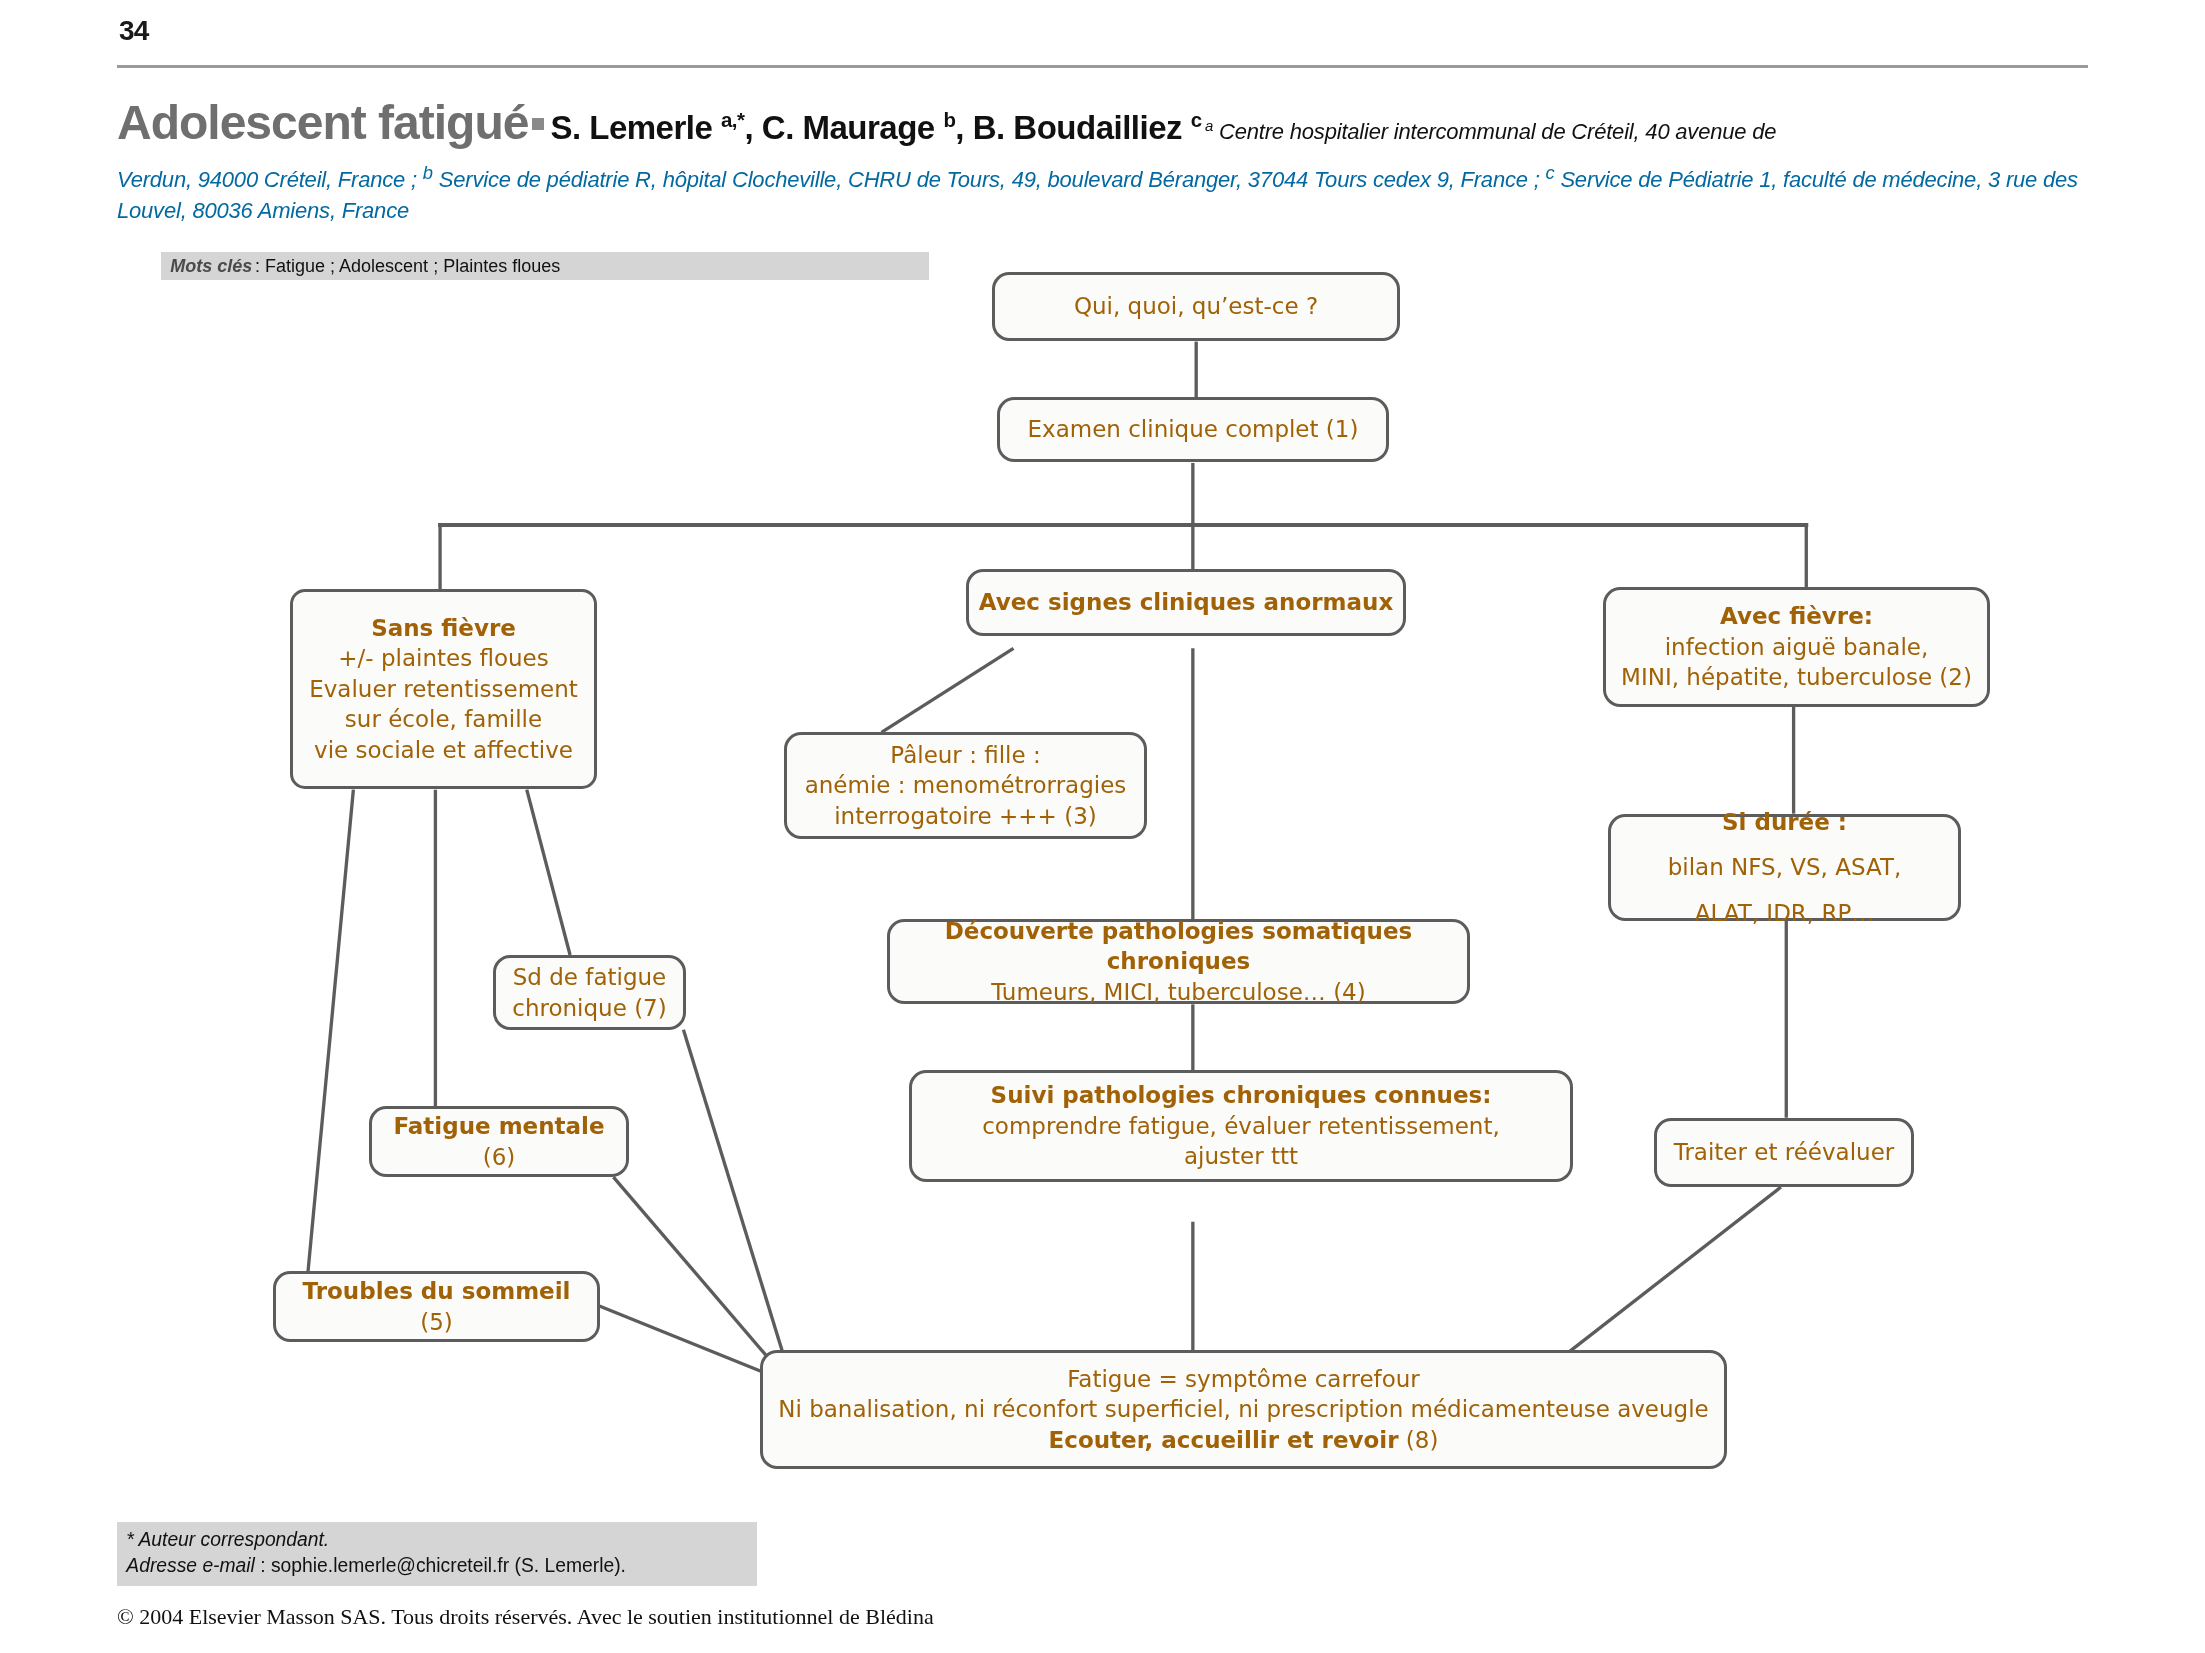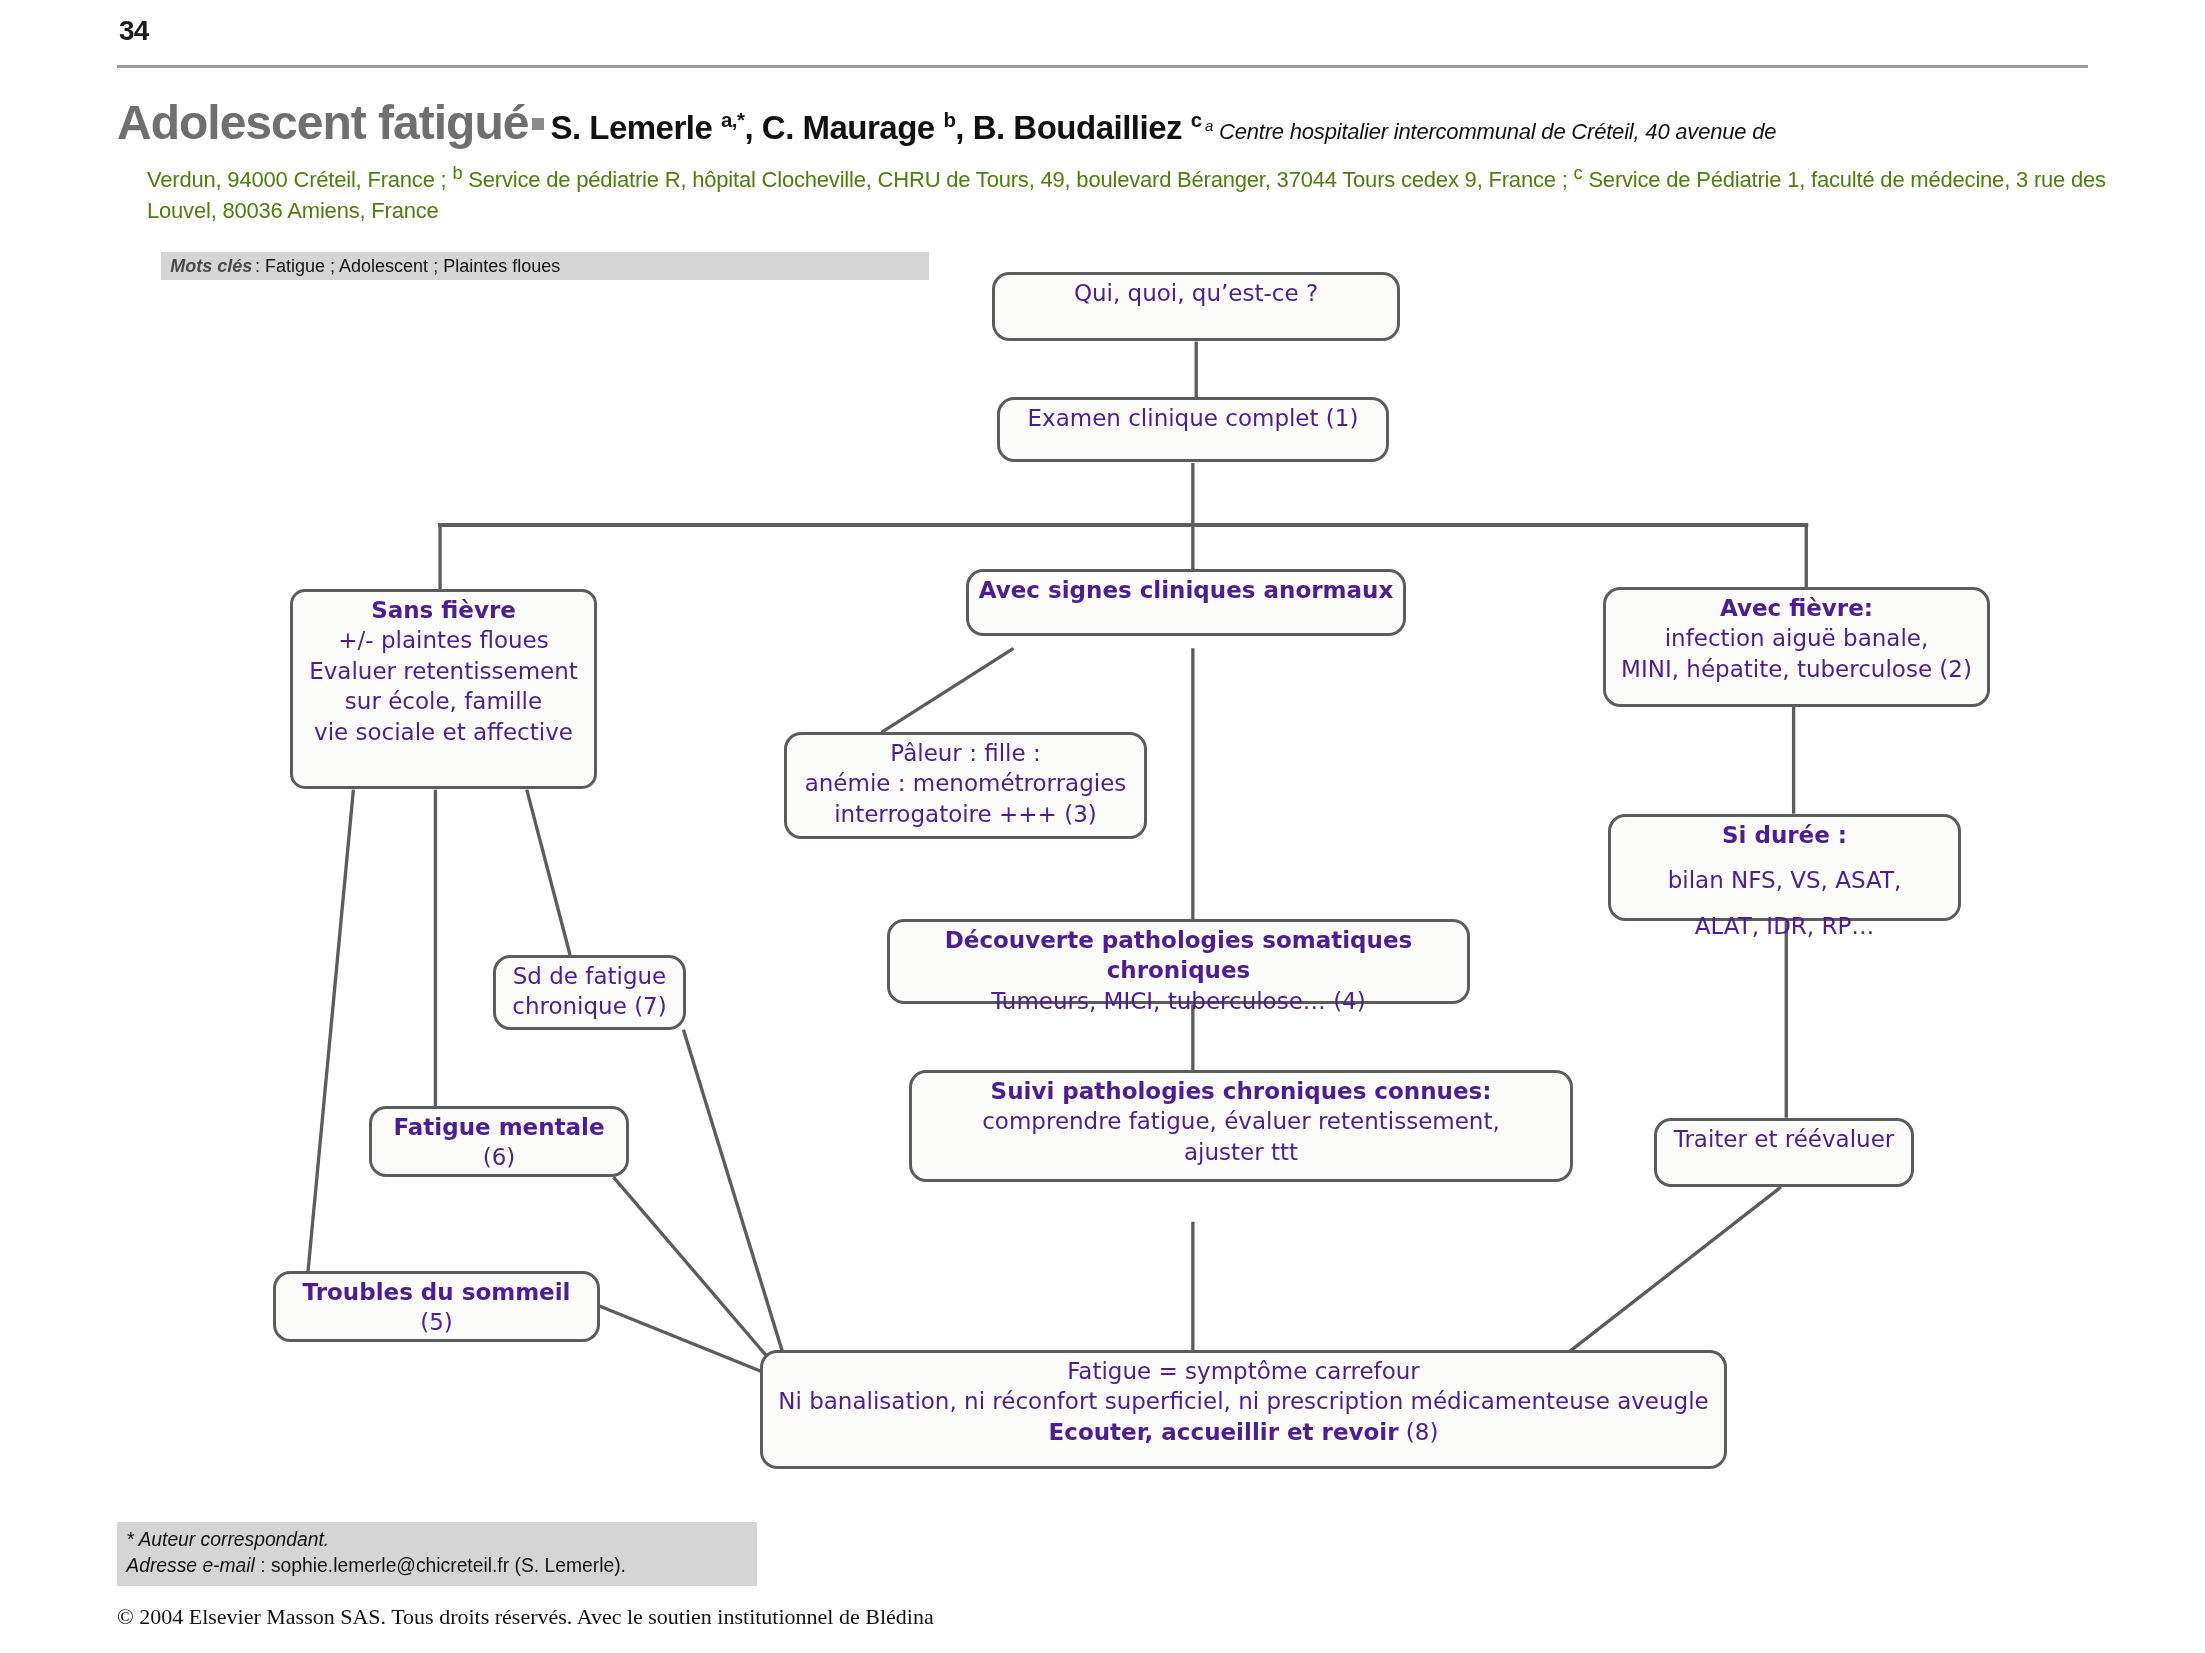--- a/index.html
+++ b/index.html
@@ -73,25 +73,25 @@
     color: #111;
     letter-spacing: -0.2px;
   }
   .affil sup { font-size: 0.68em; }
   #affil-rest {
     position: absolute;
     left: 117px;
     top: 160px;
     width: 1984px;
     font-family: "Liberation Sans", sans-serif;
+    font-style: italic;
     font-size: 22px;
     line-height: 1.38;
-    color: #4d7c0f;
+    color: #0369a1;
     letter-spacing: -0.2px;
-    margin-left: 30px;
   }
 
   #keywords-bar {
     position: absolute;
     left: 117px;
     top: 252px;
     width: 768px;
     height: 28px;
     background: #d5d5d5;
     display: flex;
@@ -116,25 +116,26 @@
   }
   .box {
     position: absolute;
     box-sizing: border-box;
     border: 3.3px solid #5c5c5c;
     border-radius: 17.3px;
     background: #fbfbf9;
     display: flex;
     flex-direction: column;
     align-items: center;
+    justify-content: center;
     text-align: center;
     font-family: "DejaVu Sans", sans-serif;
     font-size: 23px;
     line-height: 1.33;
-    color: #4c1d95;
+    color: #a16207;
     padding: 2.7px 9.3px;
   }
   .box .b { font-weight: bold; }
   .box .reg { font-weight: normal; }
 
   
   #corresp-box {
     position: absolute;
     left: 117px;
     top: 1522px;

